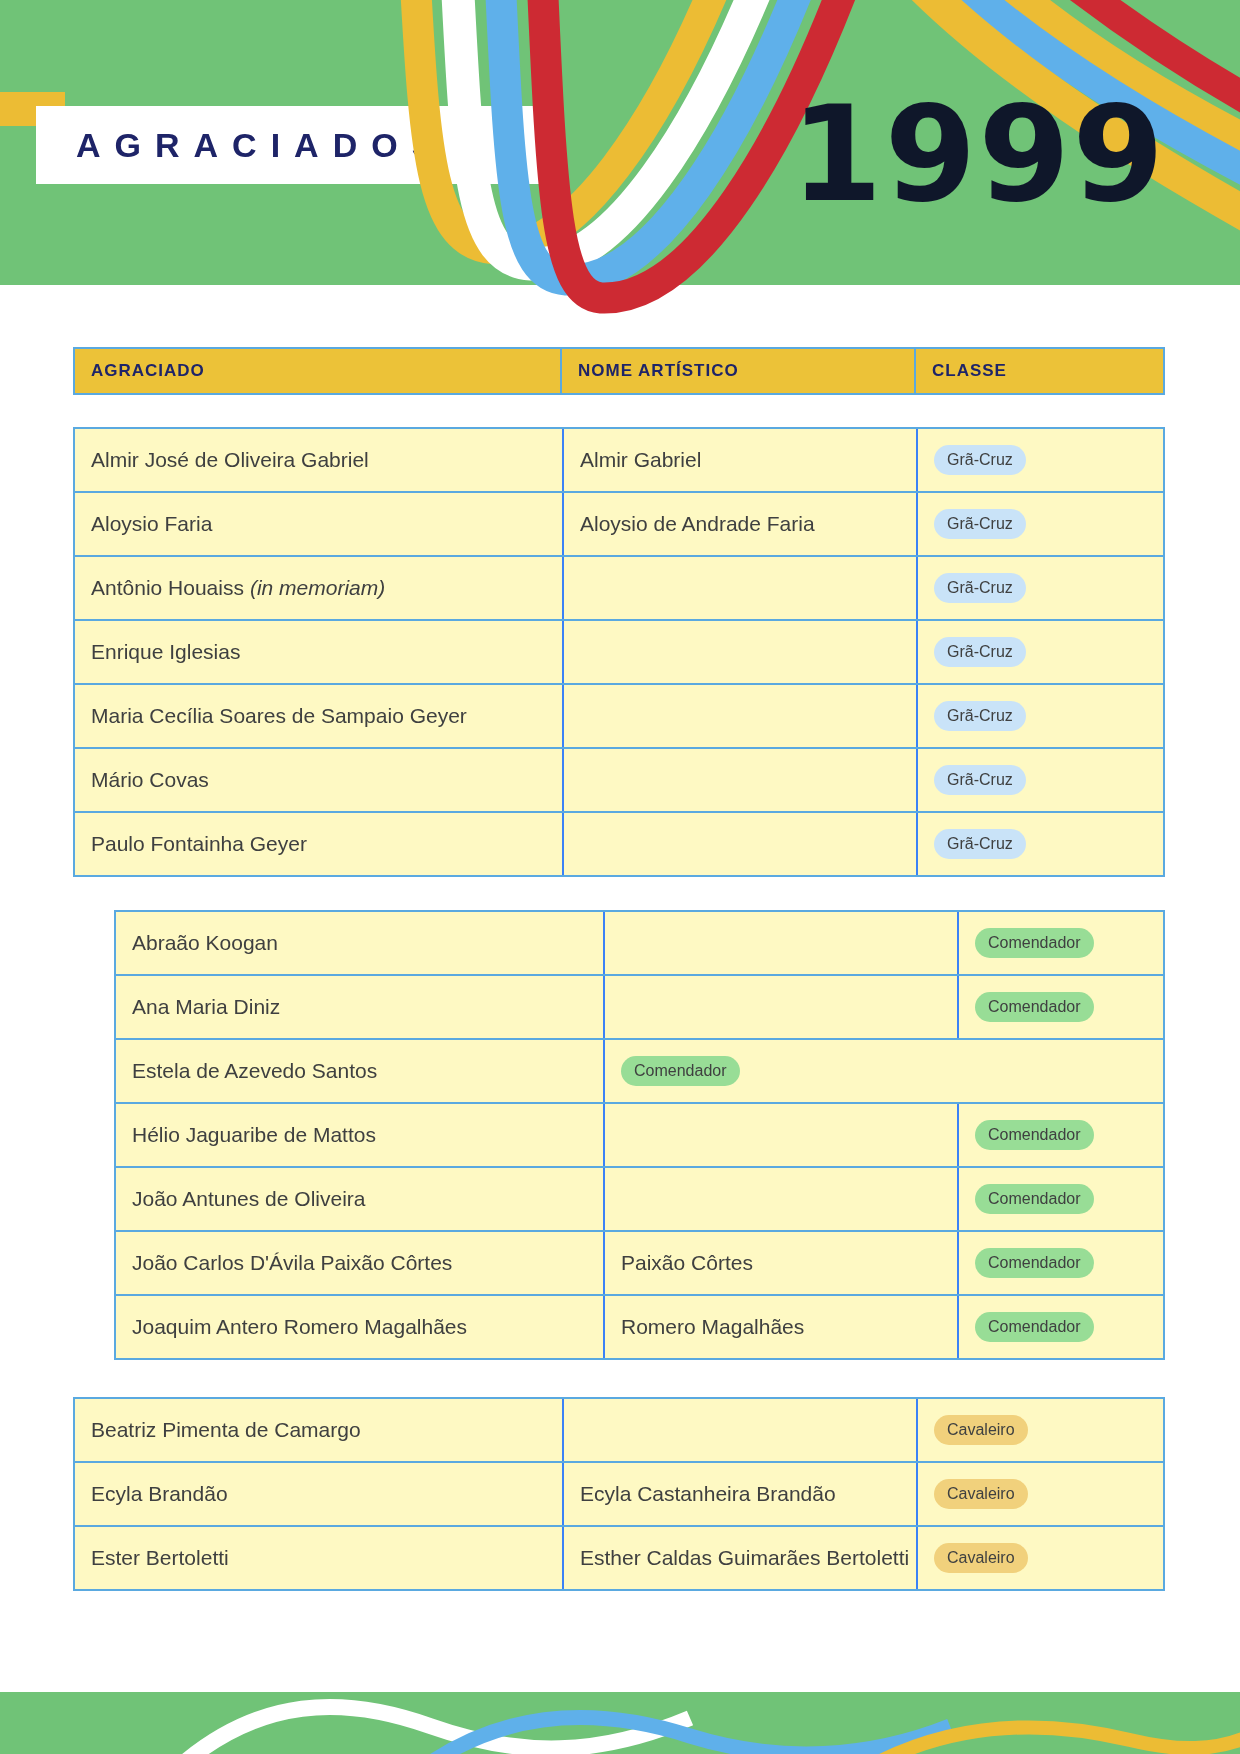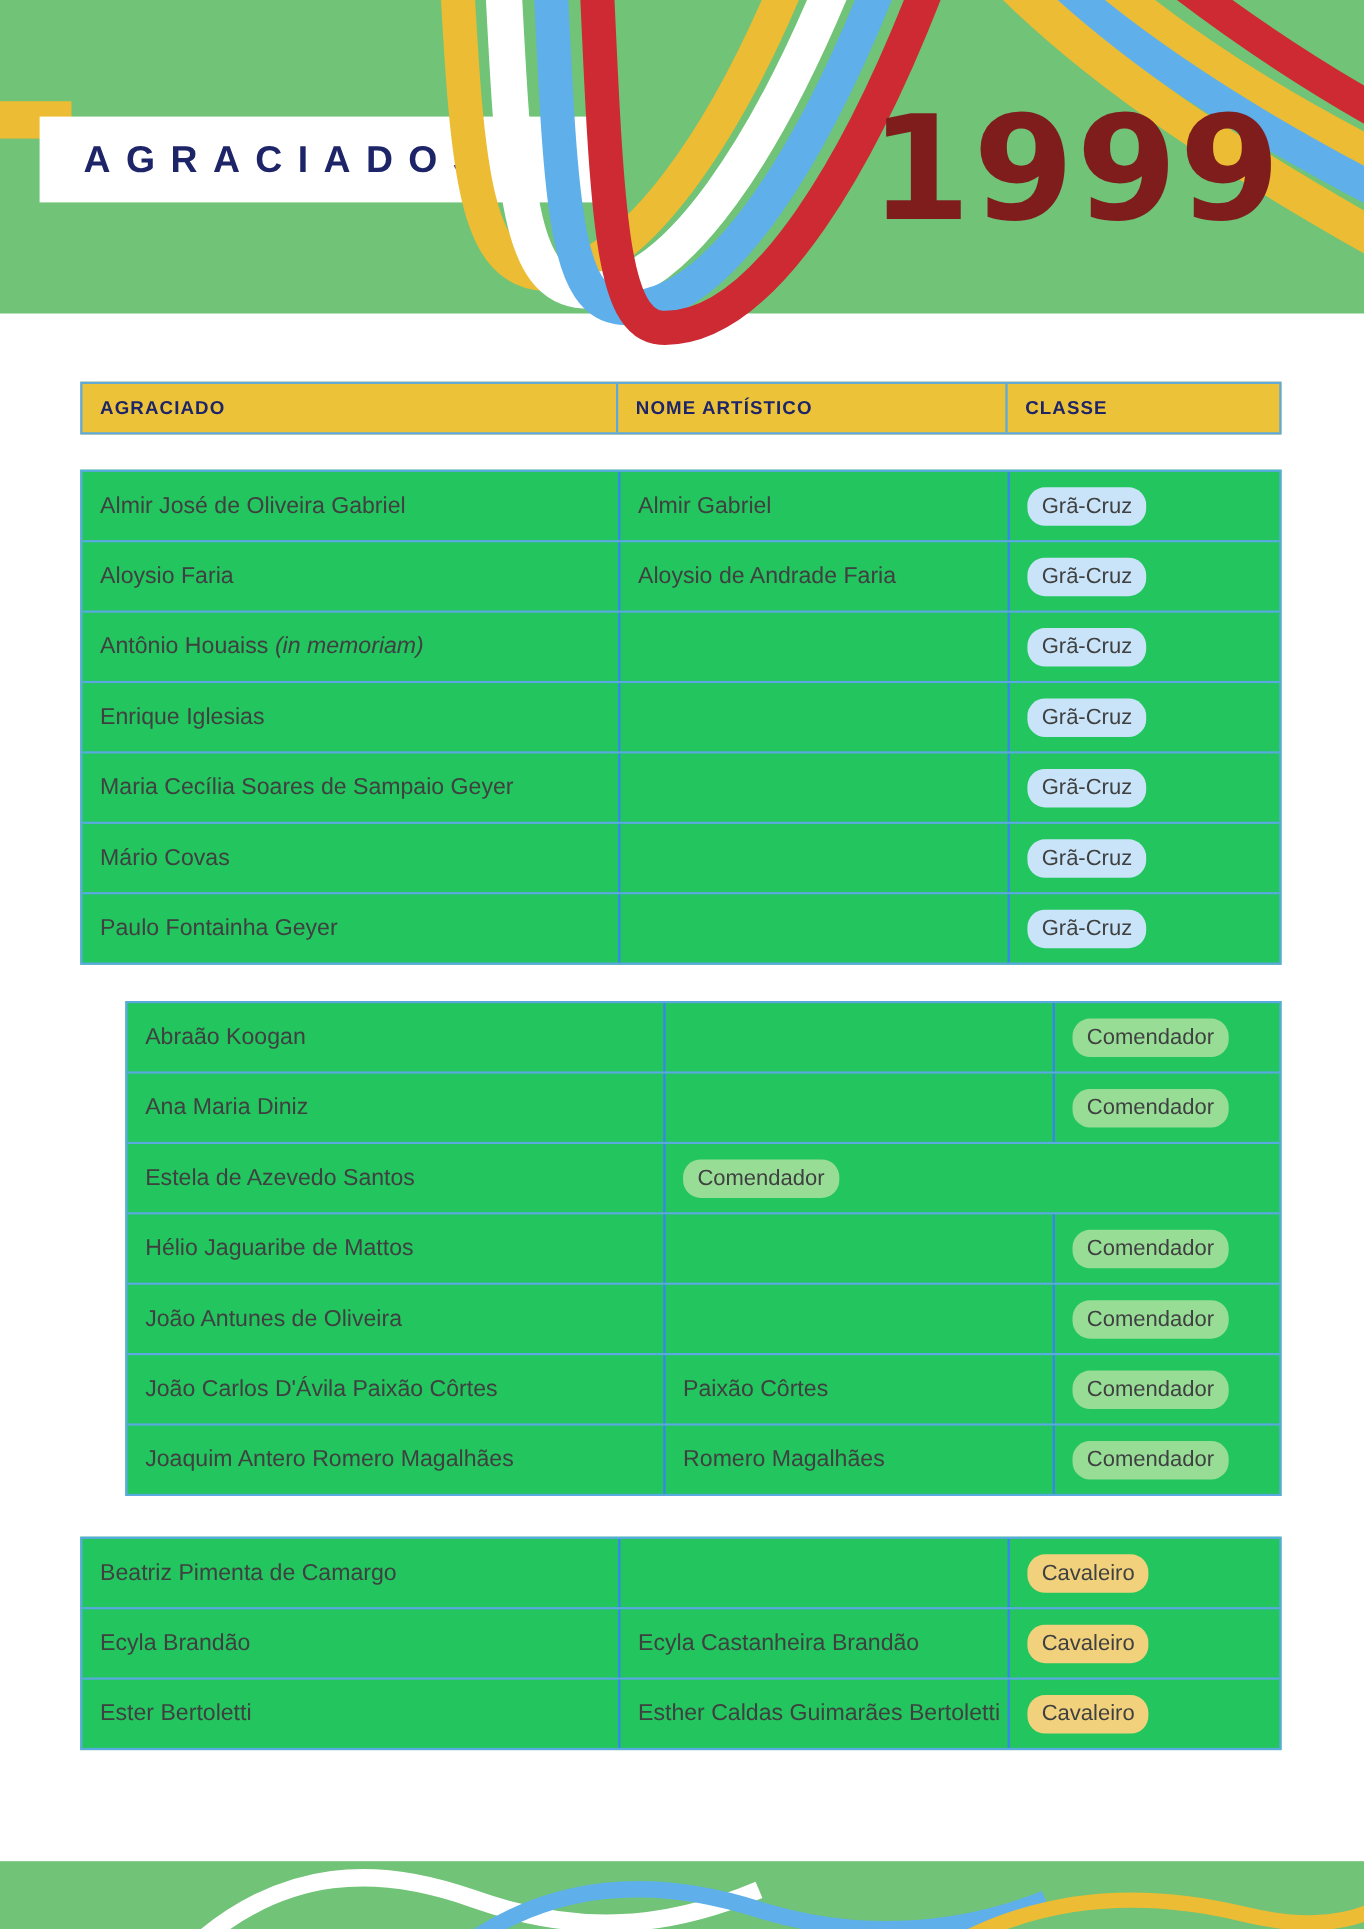--- a/index.html
+++ b/index.html
@@ -14,49 +14,49 @@
   .title-box{
     position:absolute;left:36px;top:106px;width:505px;height:78px;background:#ffffff;
     display:flex;align-items:center;padding-left:40px;box-sizing:border-box;z-index:2;
   }
   .title-box span{
     font-size:34px;font-weight:bold;color:#1e2468;letter-spacing:14px;white-space:nowrap;
   }
   .year{
     position:absolute;right:74px;top:88px;z-index:4;line-height:1;
     font-family:"DejaVu Sans","Liberation Sans",sans-serif;
-    font-size:132px;font-weight:bold;color:#7f1d1d;letter-spacing:2px;
+    font-size:132px;font-weight:bold;color:#0f172a;letter-spacing:2px;
   }
   
   .content{position:absolute;left:73px;top:347px;width:1092px;}
   .thead{
     display:grid;grid-template-columns:487px 354px 1fr;height:48px;
     background:#ecc238;border:2px solid #5aa9e0;box-sizing:border-box;
   }
   .th{
     display:flex;align-items:center;padding-left:16px;
     font-size:17px;font-weight:bold;color:#1e2468;letter-spacing:1px;
     border-right:2px solid #5aa9e0;
   }
   .th:last-child{border-right:none;}
-  .group{border:2px solid #5aa9e0;box-sizing:border-box;background:#22c55e;}
+  .group{border:2px solid #5aa9e0;box-sizing:border-box;background:#fef9c3;}
   .group-gracruz{margin-top:32px;}
   .group-comendador{margin-top:33px;margin-left:41px;}
   .group-cavaleiro{margin-top:37px;}
   .row{display:grid;grid-template-columns:487px 354px 1fr;height:62px;}
   .row + .row{border-top:2px solid #5aa9e0;}
   .cell{
     display:flex;align-items:center;padding:0 16px;font-size:21px;color:#3f4040;
     overflow:hidden;white-space:nowrap;
   }
   .cell + .cell{border-left:2px solid #3b82f6;}
   .cell em{font-style:italic;margin-left:6px;}
   .badge{
     display:inline-block;padding:5px 13px;border-radius:16px;
-    font-size:20px;color:#3f4040;line-height:1.25;
+    font-size:16px;color:#3f4040;line-height:1.25;
   }
   
   .footer{position:absolute;left:0;bottom:0;width:1240px;height:62px;background:#70c377;overflow:hidden;}
   .footer svg{position:absolute;left:0;top:0;}
 </style>
 </head>
 <body>
 
 <div class="hero">
   <div class="yellow-chip"></div>

